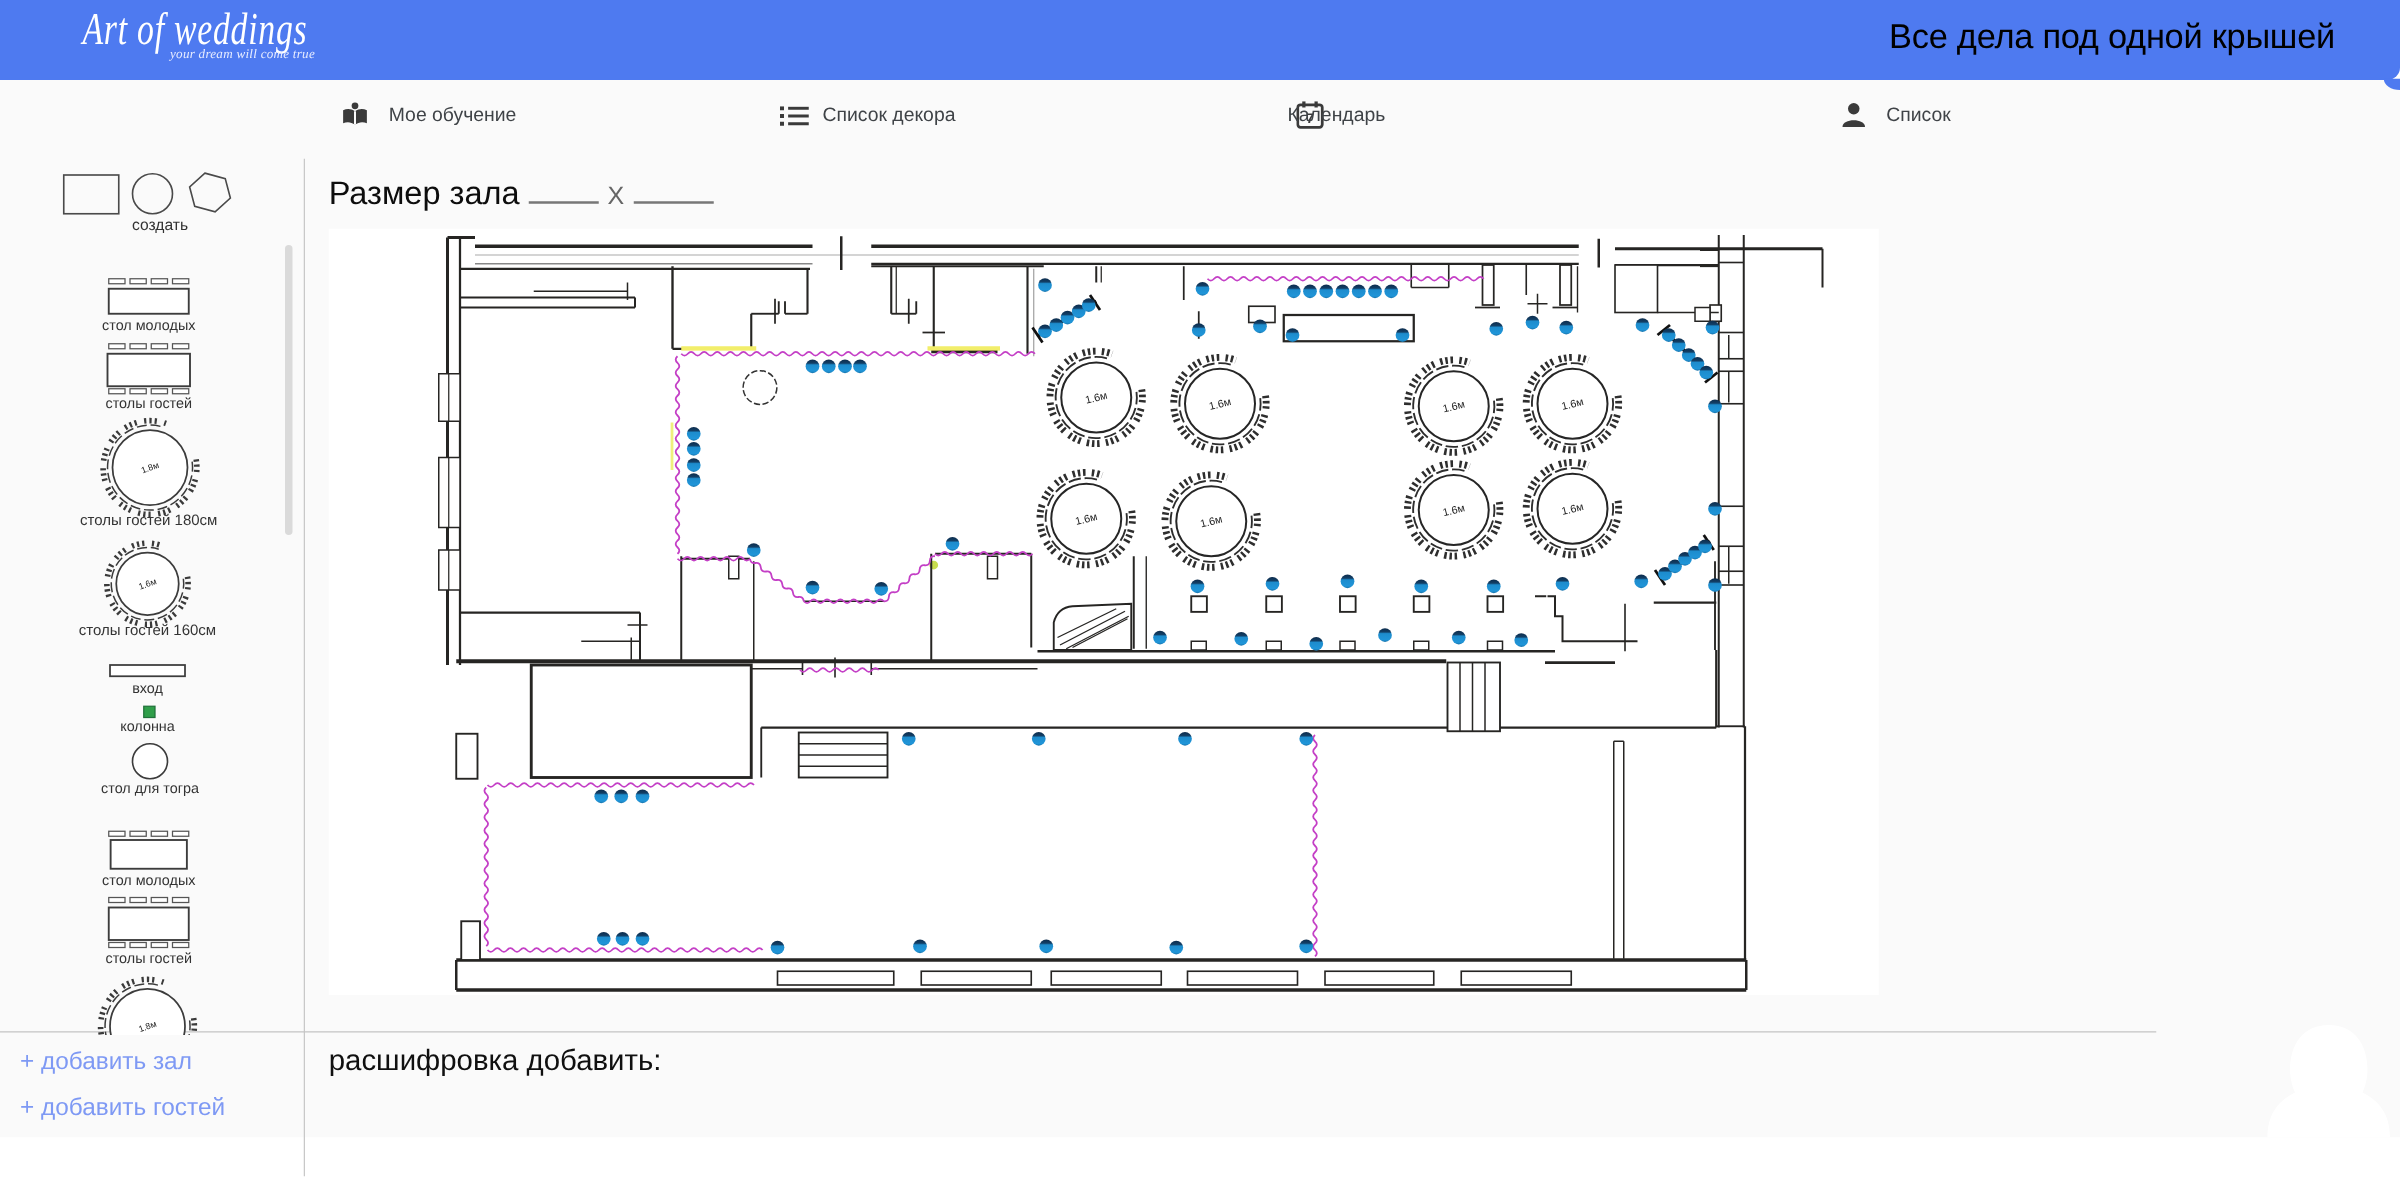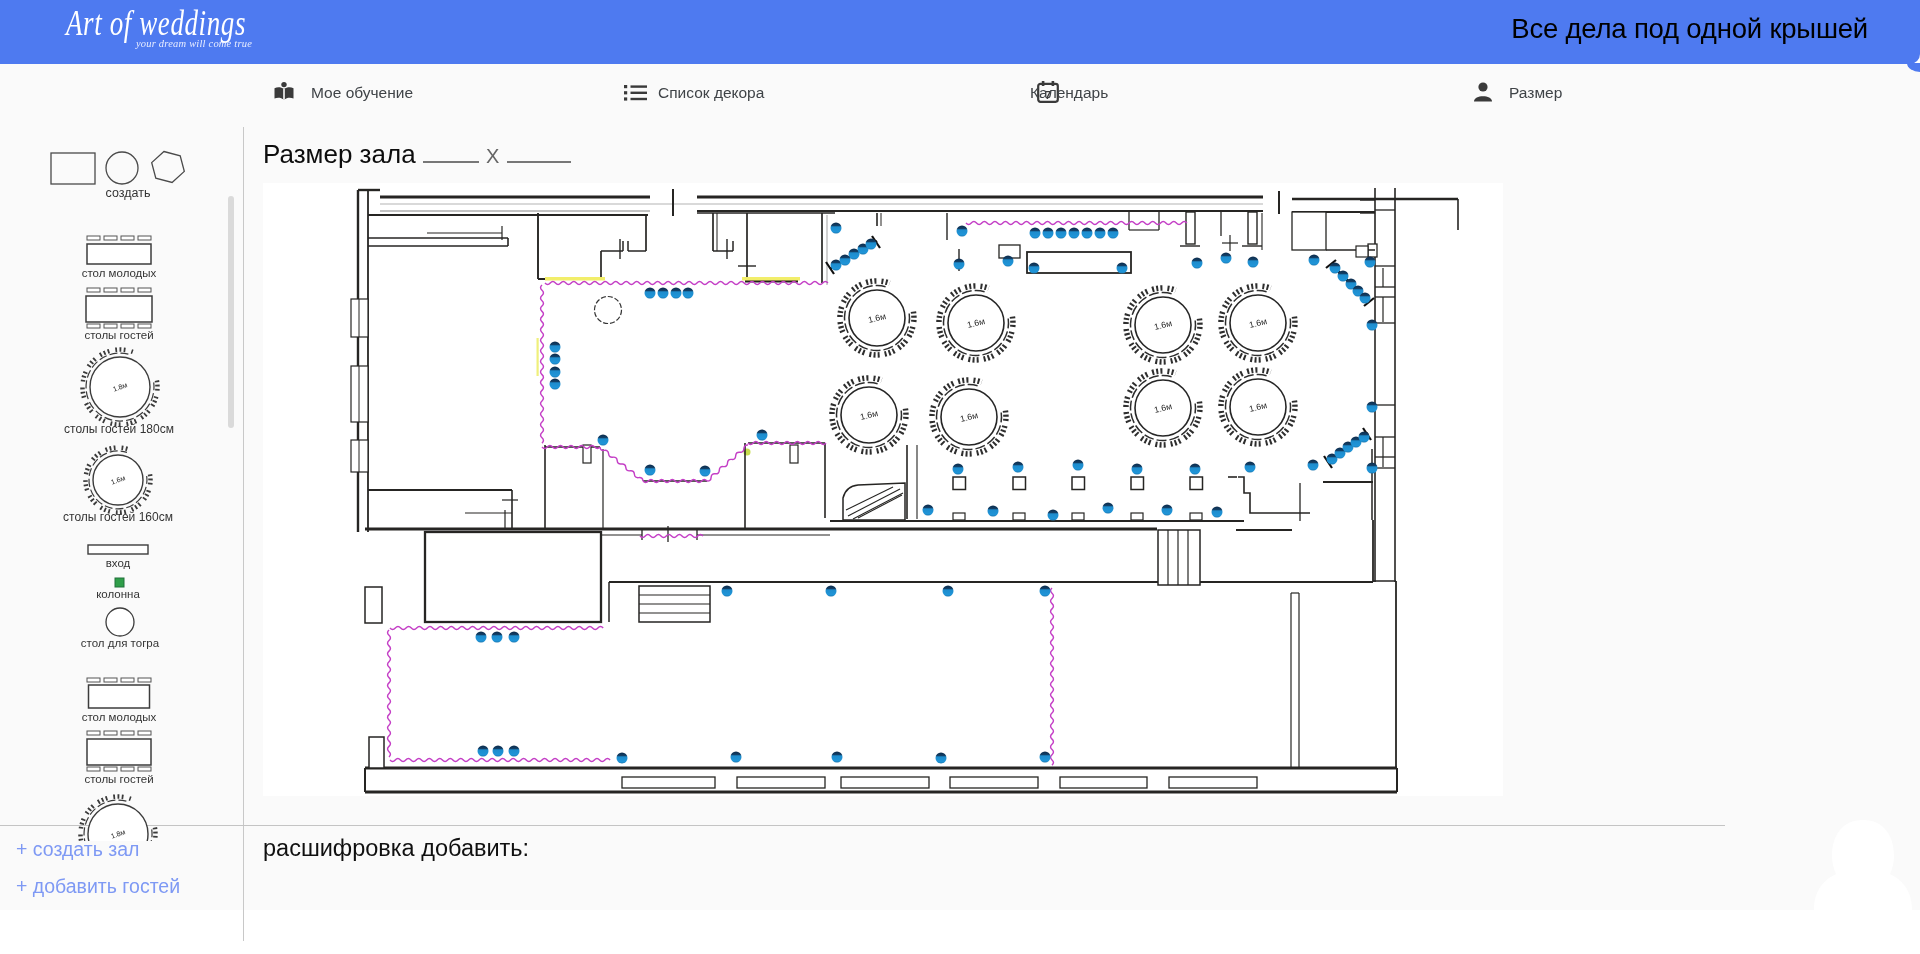--- a/index.html
+++ b/index.html
@@ -12,21 +12,21 @@
 .navtxt{top:84px;font-size:15.5px;color:#3f4347}
 #vline{left:243px;top:127px;width:1px;height:814px;background:#c8c8c8}
 #hline{left:0;top:825px;width:1725px;height:1px;background:#c4c4c4}
 #whitebtm{left:0;top:910px;width:1920px;height:44px;background:#fff}
 #plan{left:263px;top:183px;width:1240px;height:613px;background:#fff}
 #title{left:263px;top:139px;font-size:26px;color:#0d0d0d}
 .ul{display:inline-block;border-bottom:2px solid #777;height:22px}
 #decode{left:263px;top:835px;font-size:23.5px;color:#101010}
 .lnk{left:16px;font-size:19.5px;color:#7e99f4}
 #scroll{left:228px;top:196px;width:6px;height:232px;background:#dadada;border-radius:3px}
-#sidebarlist{left:0;top:143px;width:243px;height:698px;overflow:hidden}
+#sidebarlist{left:0;top:130px;width:243px;height:698px;overflow:hidden}
 </style></head><body>
 <div class="abs" id="bg"></div>
 <div class="abs" id="whitebtm"></div>
 <div class="abs" id="topbar"></div>
 <div class="abs" id="tbtail"></div>
 <div class="abs" id="logo">Art of weddings</div>
 <div class="abs" id="logosub">your dream will come true</div>
 <div class="abs" id="slogan">Все дела под одной крышей</div>
 <svg class="abs" style="left:273px;top:81px" width="22" height="22" viewBox="0 0 22 22">
     <circle cx="11" cy="3.6" r="2.7" fill="#3a3a3a"></circle>
@@ -49,27 +49,27 @@
     <rect x="1.2" y="2.8" width="19.6" height="18" rx="2.2" fill="none" stroke="#3a3a3a" stroke-width="2.2"></rect>
     <rect x="4.8" y="0" width="2.6" height="5" fill="#3a3a3a"></rect>
     <rect x="14.6" y="0" width="2.6" height="5" fill="#3a3a3a"></rect>
     <text x="11" y="17.5" font-size="11" font-weight="bold" text-anchor="middle" fill="#3a3a3a" font-family="Liberation Sans">7</text>
   </svg>
 <div class="abs navtxt" style="left:1030px">Календарь</div>
 <svg class="abs" style="left:1472px;top:81px" width="22" height="22" viewBox="0 0 22 22">
     <circle cx="11" cy="6" r="4.6" fill="#3a3a3a"></circle>
     <path d="M2,20.5 C2,13.5 20,13.5 20,20.5 Z" fill="#3a3a3a"></path>
   </svg>
-<div class="abs navtxt" style="left:1509px">Размер</div>
+<div class="abs navtxt" style="left:1509px">Список</div>
 <div class="abs" id="vline"></div>
 <div class="abs" id="hline"></div>
 <div class="abs" id="plan"></div>
 <div class="abs" id="title">Размер зала&nbsp;<span class="ul" style="width:56px"></span> <span style="color:#666;font-size:20px">X</span> <span class="ul" style="width:64px"></span></div>
 <div class="abs" id="decode">расшифровка добавить:</div>
-<div class="abs lnk" style="top:838px">+ создать зал</div>
+<div class="abs lnk" style="top:838px">+ добавить зал</div>
 <div class="abs lnk" style="top:875px">+ добавить гостей</div>
 <div class="abs" id="scroll"></div>
 <div class="abs" id="sidebarlist">
     <svg width="243" height="698" viewBox="0 127 243 698" style="position:absolute;left:0;top:0">
 <text x="128" y="181" font-size="12.5" text-anchor="middle" fill="#333" font-family="Liberation Sans">создать</text>
 <rect x="51" y="137" width="44" height="31" fill="none" stroke="#4a4a4a" stroke-width="1.3"></rect>
 <circle cx="122" cy="152" r="16" fill="none" stroke="#4a4a4a" stroke-width="1.3"></circle>
 <polygon points="163.9,135.5 180.2,139.9 184.3,155.4 172.1,166.5 155.8,162.1 151.7,146.6" fill="none" stroke="#4a4a4a" stroke-width="1.3"></polygon>
 <rect x="87.0" y="220" width="13" height="4" fill="#fff" stroke="#555" stroke-width="1"></rect>
 <rect x="104.0" y="220" width="13" height="4" fill="#fff" stroke="#555" stroke-width="1"></rect>

